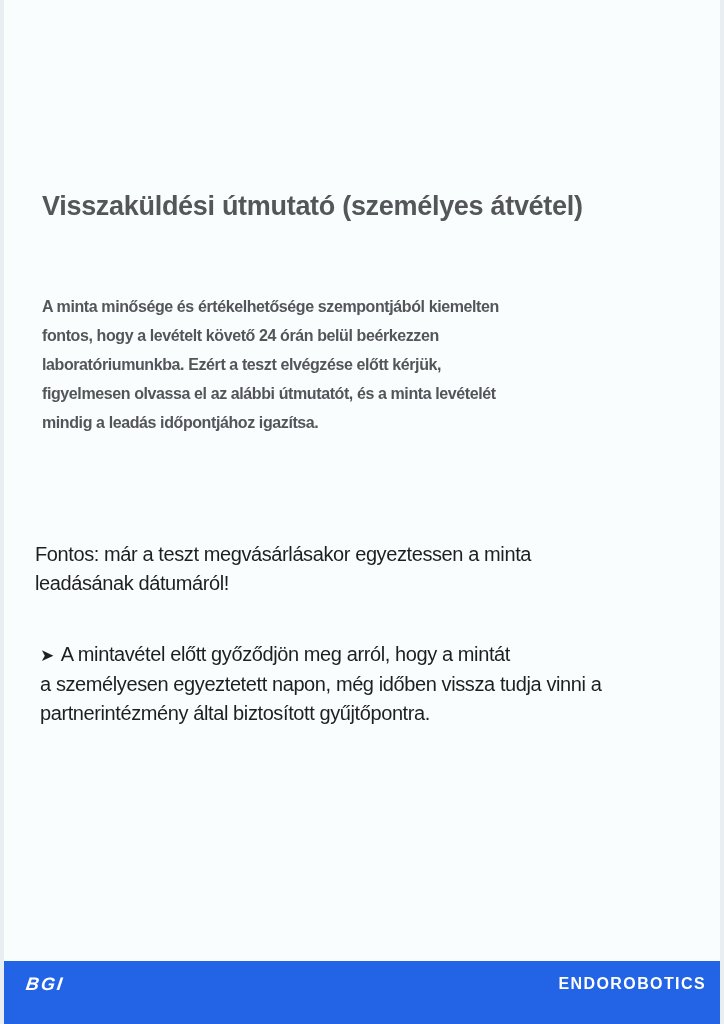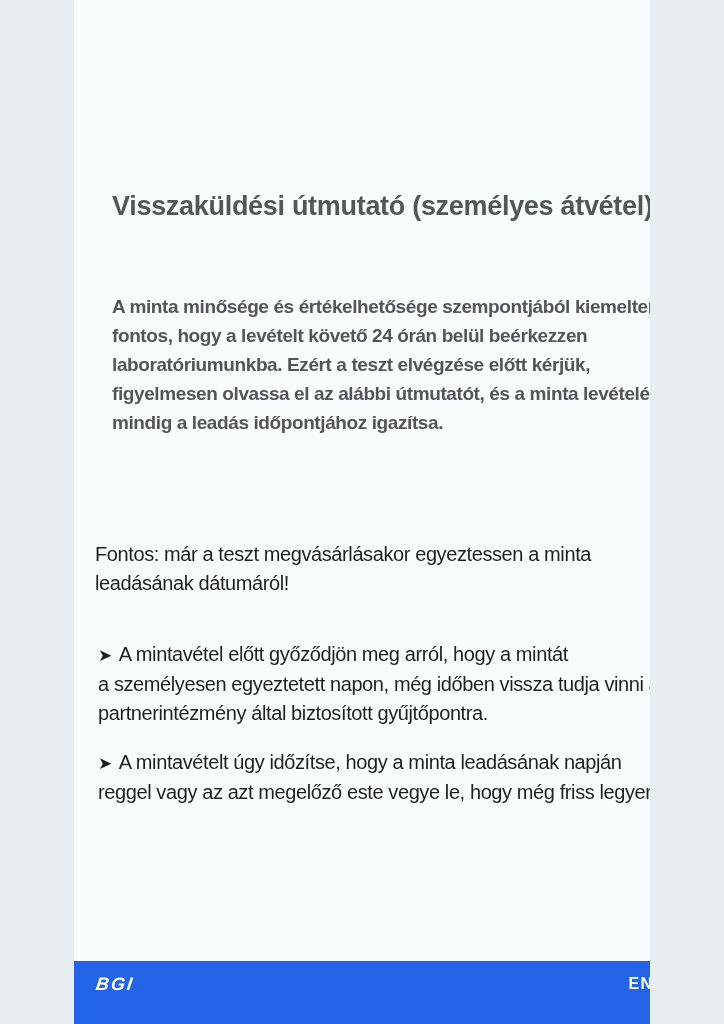--- a/index.html
+++ b/index.html
@@ -1,21 +1,21 @@
 <!DOCTYPE html>
 <html lang="hu"><head>
 <meta charset="utf-8">
 <style>
   * { margin: 0; padding: 0; box-sizing: border-box; }
   html, body { background: #e9eef2; }
   body { font-family: "Liberation Sans", "DejaVu Sans", sans-serif; }
 
   .page {
     position: relative;
-    width: 576px;
+    width: 716px;
     height: 1024px;
     margin: 0 auto;
     background: #fafdfe;
     overflow: hidden;
   }
 
   .doc-title {
     position: absolute;
     left: 38px;
     top: 190px;
@@ -24,21 +24,21 @@
     font-weight: bold;
     letter-spacing: -0.3px;
     color: #55565a;
     white-space: pre;
   }
 
   .intro-paragraph {
     position: absolute;
     left: 38px;
     top: 292px;
-    font-size: 19px;
+    font-size: 16px;
     line-height: 29px;
     font-weight: bold;
     letter-spacing: -0.4px;
     color: #54555a;
     white-space: pre;
   }
 
   .section-heading {
     position: absolute;
     left: 38px;
@@ -46,33 +46,33 @@
     font-size: 20px;
     line-height: 27px;
     font-weight: bold;
     letter-spacing: -0.3px;
     color: #55565a;
     white-space: pre;
   }
 
   .important-note {
     position: absolute;
-    left: 21px;
+    left: 31px;
     top: 540px;
     font-size: 20px;
     line-height: 29px;
     font-weight: normal;
     letter-spacing: -0.4px;
     color: #1e1f22;
     white-space: pre;
   }
 
   .bullet {
     position: absolute;
-    left: 24px;
+    left: 36px;
     font-size: 20px;
     line-height: 29px;
     letter-spacing: -0.4px;
     color: #1e1f22;
   }
   .bullet-1 { top: 640px; }
   .bullet-2 { top: 748px; }
 
   .bullet .marker {
     font-size: 17px;
@@ -128,23 +128,19 @@
 
   <p class="important-note">Fontos: már a teszt megvásárlásakor egyeztessen a minta
 leadásának dátumáról!</p>
 
   <div class="bullet bullet-1">
     <span class="marker">➤</span><span class="bullet-text">A mintavétel előtt győződjön meg arról, hogy a mintát
 a személyesen egyeztetett napon, még időben vissza tudja vinni a
 partnerintézmény által biztosított gyűjtőpontra.</span>
   </div>
 
-  <div class="bullet bullet-2">
-    <span class="marker">➤</span><span class="bullet-text">A mintavételt úgy időzítse, hogy a minta leadásának napján
-reggel vagy az azt megelőző este vegye le, hogy még friss legyen.</span>
-  </div>
 
   <div class="footer-bar">
     <span class="footer-logo-left">BGI</span>
     <span class="footer-logo-right">ENDOROBOTICS</span>
   </div>
 
 </div>
 
 </body></html>

